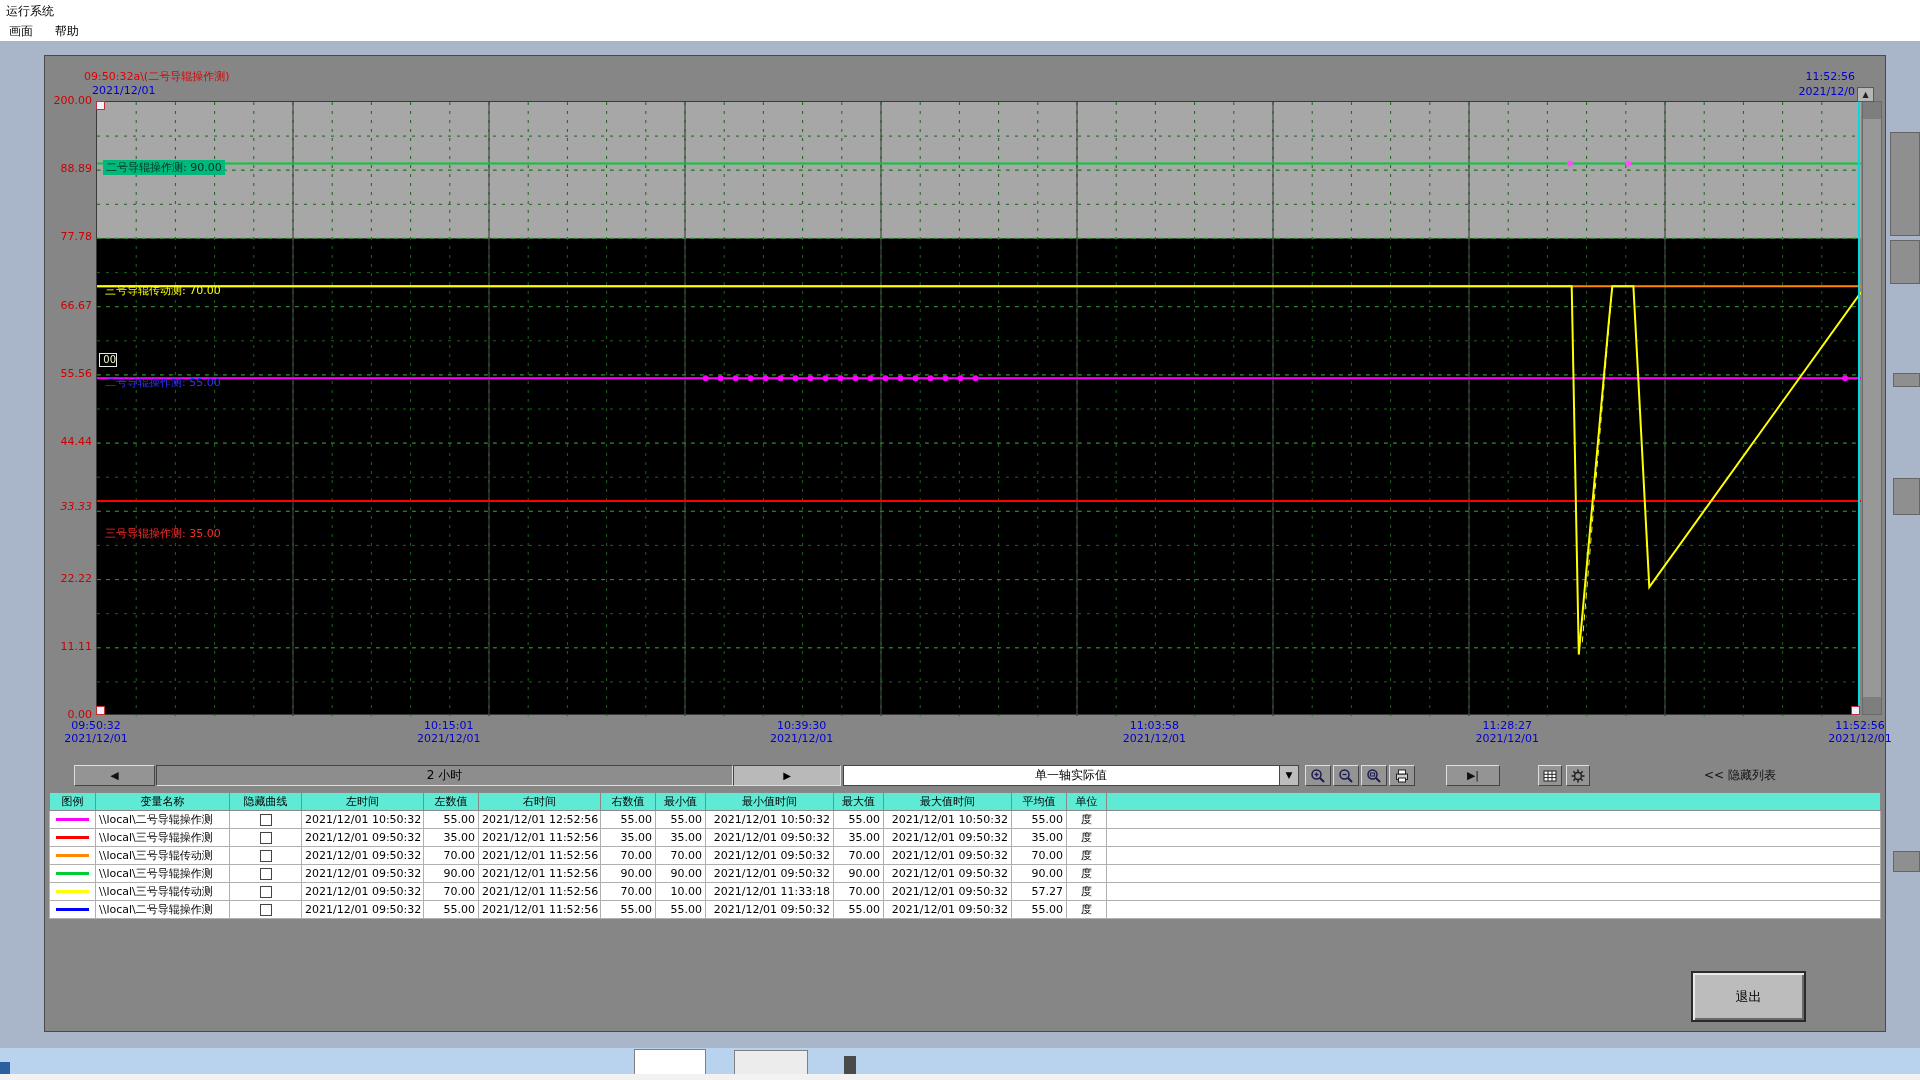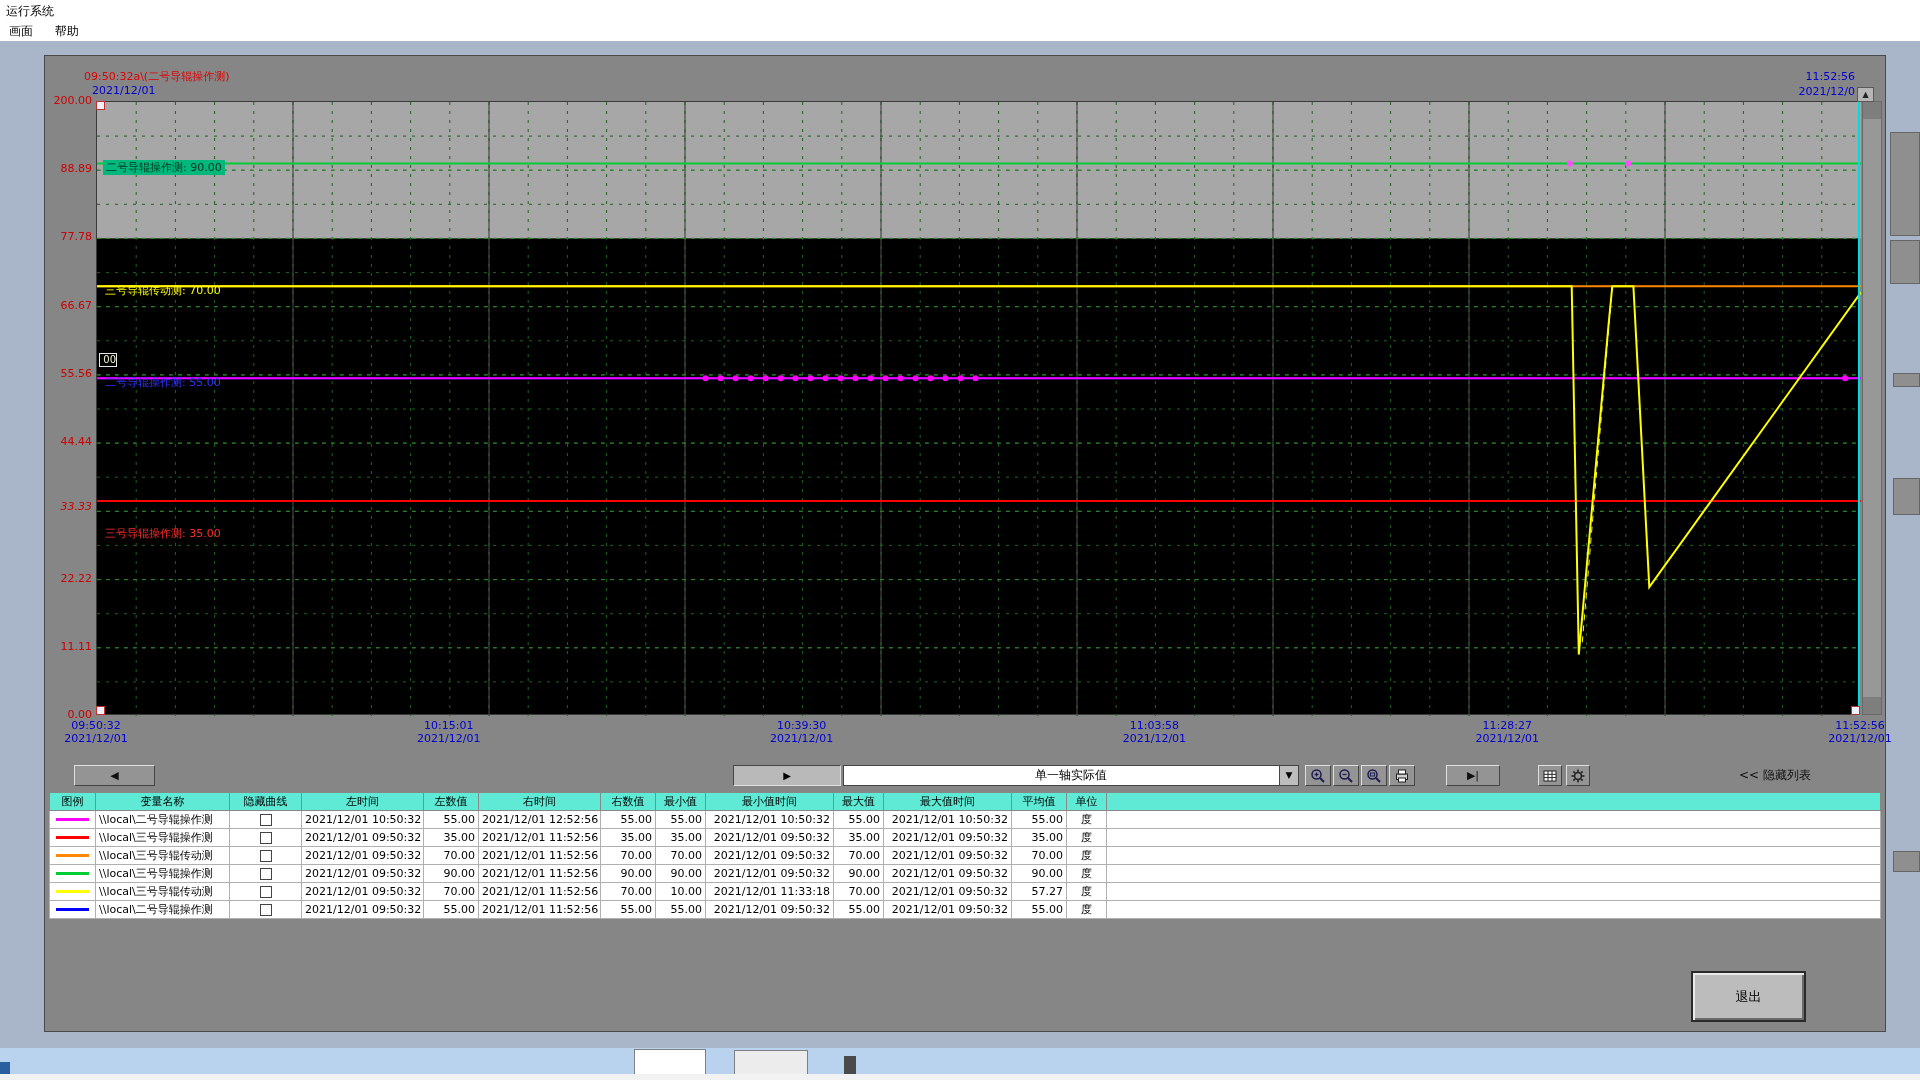--- a/index.html
+++ b/index.html
@@ -197,20 +197,21 @@
 
   <div class="rstrip">
     <div class="rstrip-box" style="top:0;"></div>
     <div class="rstrip-box" style="top:595px;"></div>
   </div>
   <div class="mini-up">▲</div>
 
   <div class="tbtn" style="left:29px;width:81px;">
     <span>◀</span>
   </div>
+  <div class="tflat" style="left:111px;width:577px;">2  小时</div>
   <div class="tscroll" style="left:688px;width:108px;">
     <span>▶</span>
   </div>
   <div class="tcombo" style="left:798px;width:456px;">
     <span>单一轴实际值</span>
     <span class="combo-arrow">▼</span>
   </div>
   <div class="ticon" style="left:1260px;">
     <svg width="16" height="16" viewBox="0 0 16 16">
         <circle cx="6.5" cy="6.5" r="4.5" fill="none" stroke="#1b1b50" stroke-width="1.5"></circle>
@@ -260,21 +261,21 @@
           <line x1="8" y1="12" x2="8" y2="14.5"></line>
           <line x1="1.5" y1="8" x2="4" y2="8"></line>
           <line x1="12" y1="8" x2="14.5" y2="8"></line>
           <line x1="3.4" y1="3.4" x2="5.2" y2="5.2"></line>
           <line x1="10.8" y1="10.8" x2="12.6" y2="12.6"></line>
           <line x1="3.4" y1="12.6" x2="5.2" y2="10.8"></line>
           <line x1="10.8" y1="5.2" x2="12.6" y2="3.4"></line>
         </g>
       </svg>
   </div>
-  <div class="thide" style="left:1588px;width:284px;">&lt;&lt; 隐藏列表</div>
+  <div class="thide" style="left:1553px;width:284px;">&lt;&lt; 隐藏列表</div>
 
   <table class="dtable">
     <colgroup>
       <col style="width:46px">
         <col style="width:134px">
         <col style="width:72px">
         <col style="width:122px">
       <col style="width:55px">
         <col style="width:122px">
         <col style="width:55px">

